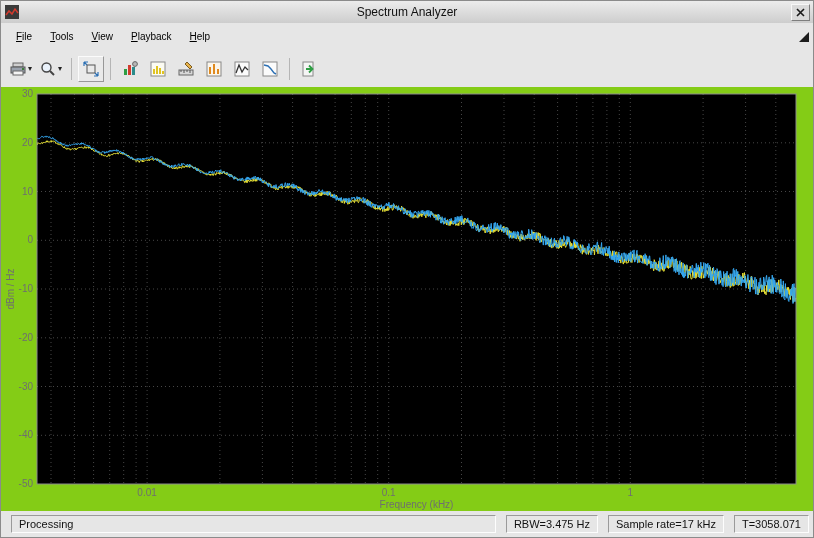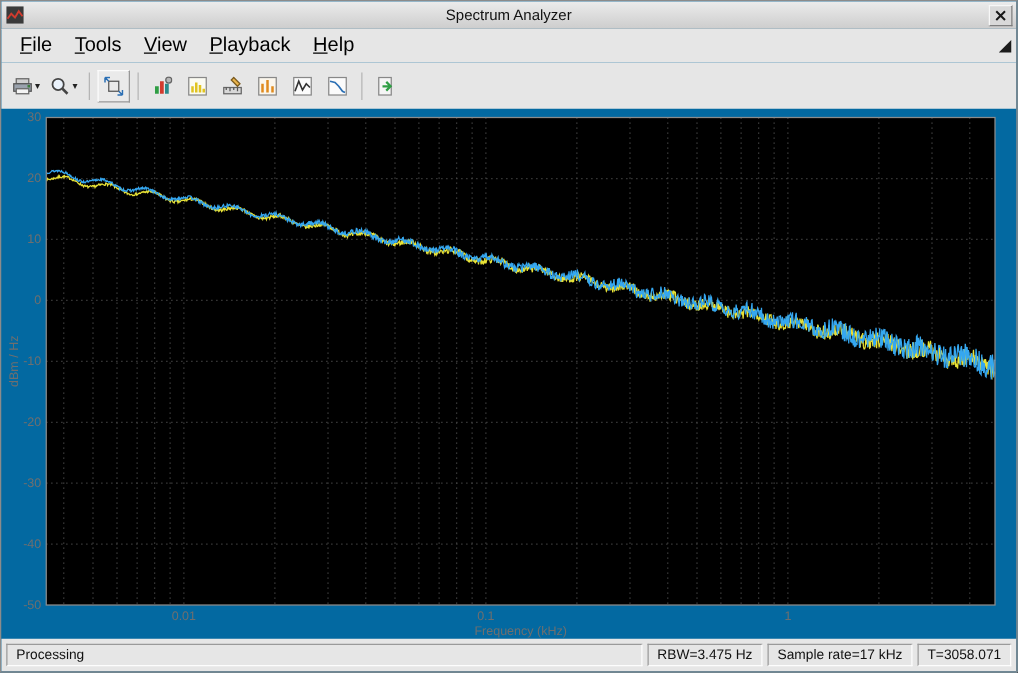--- a/index.html
+++ b/index.html
@@ -1,38 +1,38 @@
 <!DOCTYPE html>
 <html><head>
 <meta charset="utf-8">
 <style>
   html,body{margin:0;padding:0;background:#bdbdbd;font-family:"Liberation Sans",sans-serif;}
-  .window{position:relative;width:814px;height:538px;background:#0369a1;border:1px solid #8b8b8b;box-sizing:border-box;overflow:hidden;}
+  .window{position:relative;width:814px;height:538px;background:#84cc16;border:1px solid #8b8b8b;box-sizing:border-box;overflow:hidden;}
   
   .titlebar{position:absolute;left:0;top:0;right:0;height:22px;background:linear-gradient(#ececec,#cdcdcd);border-bottom:1px solid #9f9f9f;}
   .title-text{position:absolute;left:0;right:0;top:4px;text-align:center;font-size:12px;color:#111;}
   .title-icon{position:absolute;left:4px;top:4px;width:14px;height:14px;}
   .close-btn{position:absolute;right:3px;top:3px;width:17px;height:15px;background:#d9d9d9;border:1px solid;border-color:#f7f7f7 #7e7e7e #7e7e7e #f7f7f7;display:flex;align-items:center;justify-content:center;cursor:default;}
   
   .menubar{position:absolute;left:0;top:22px;right:0;height:27px;display:flex;align-items:center;padding-left:6px;background:#e6e6e6;}
-  .menu-item{padding:4px 9px;font-size:16px;color:#000;cursor:default;}
+  .menu-item{padding:4px 9px;font-size:10px;color:#000;cursor:default;}
   .menu-item u{text-decoration:underline;}
   .dock-tri{margin-left:auto;margin-right:4px;width:0;height:0;border-left:10px solid transparent;border-bottom:10px solid #1c1c1c;}
   
   .toolbar{position:absolute;left:0;top:49px;right:0;height:37px;display:flex;align-items:center;gap:2px;padding-left:6px;background:#e6e6e6;}
   .tb{height:26px;min-width:26px;display:flex;align-items:center;justify-content:center;background:transparent;border:1px solid transparent;padding:0 2px;gap:2px;box-sizing:border-box;}
   .tb.raised{border-color:#fbfbfb #989898 #989898 #fbfbfb;background:#eaeaea;}
   .caret{font-size:8px;color:#222;line-height:1;}
   .tb-sep{width:1px;height:22px;background:#b5b5b5;margin:0 4px;}
   
   .plot-svg{position:absolute;left:0;top:86px;}
   .plot-svg text{font-family:"Liberation Sans",sans-serif;}
   
   .statusbar{position:absolute;left:0;bottom:0;right:0;height:26px;display:flex;align-items:center;gap:4px;padding:0 4px;background:#e6e6e6;box-sizing:border-box;}
-  .panel{font-size:11px;color:#111;border:1px solid;border-color:#9a9a9a #fdfdfd #fdfdfd #9a9a9a;padding:2px 7px;background:#e6e6e6;white-space:nowrap;box-sizing:border-box;}
+  .panel{font-size:11px;color:#111;border:1px solid;border-color:#9a9a9a #fdfdfd #fdfdfd #9a9a9a;padding:2px 7px;background:#e6e6e6;white-space:nowrap;box-sizing:border-box;margin-left:6px;}
   .panel.grow{flex:1;}
 </style>
 </head>
 <body>
 
 <div class="window">
 
   <div class="titlebar">
     <span class="title-icon">
       <svg width="14" height="14">

